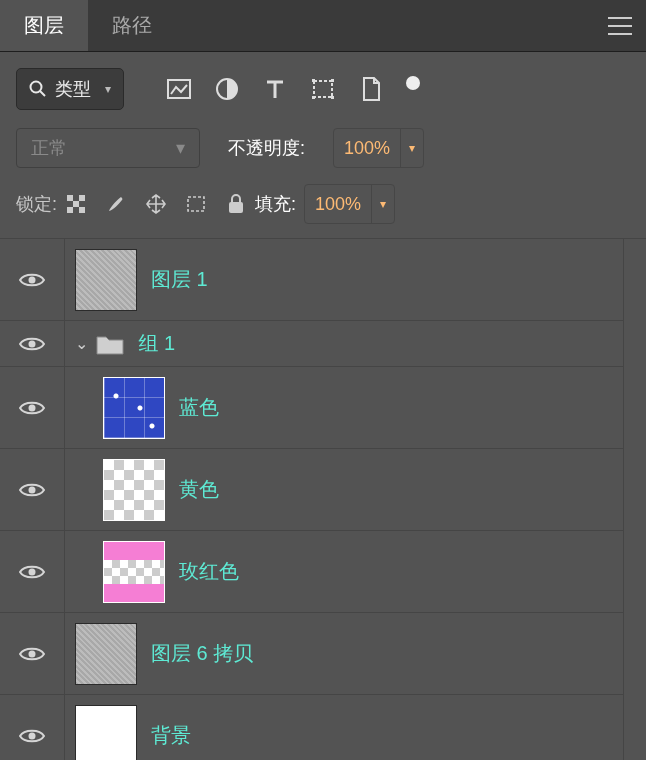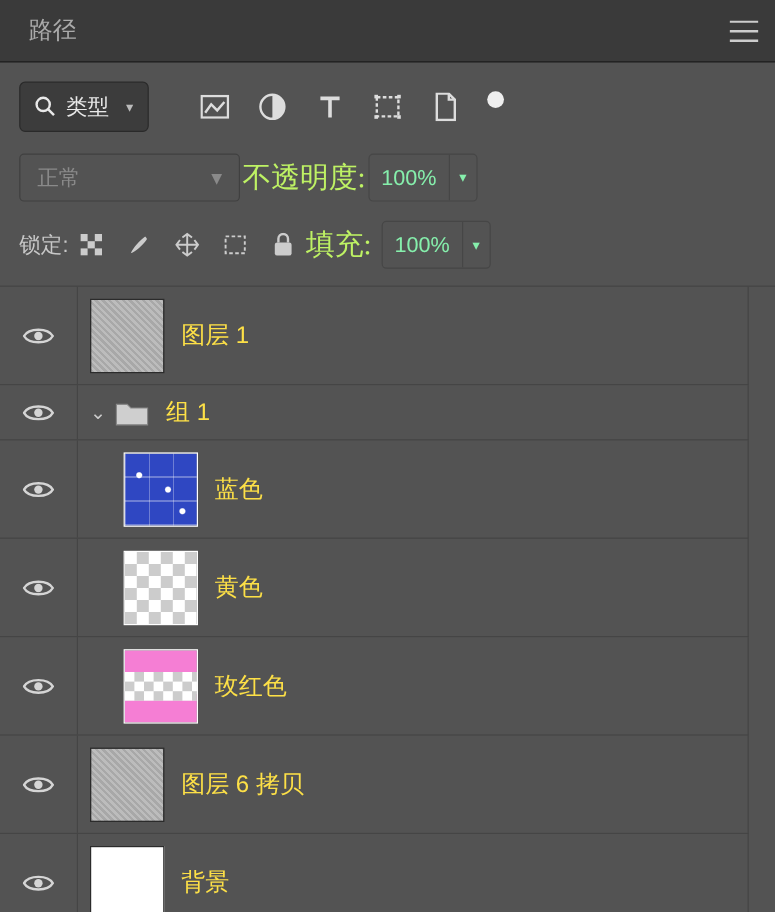--- a/index.html
+++ b/index.html
@@ -67,42 +67,42 @@
     .dropdown .caret { font-size: 12px; color: #bbb; margin-left: 6px; }
     .filter-icons { display: flex; gap: 22px; align-items: center; }
     .ficon { width: 26px; height: 26px; display: flex; align-items: center; justify-content: center; color: #ddd; cursor: pointer; }
     .toggle-dot { width: 14px; height: 14px; border-radius: 50%; background: #eee; margin-bottom: 10px; }
     .toggle-wrap { display: flex; flex-direction: column; align-items: center; height: 26px; justify-content: flex-start; cursor: pointer; }
     
     .blend-row {
       display: flex;
       align-items: center;
       padding: 8px 16px;
-      gap: 2px;
+      gap: 28px;
     }
     .blend-dd {
       display: flex;
       align-items: center;
       border: 1px solid #404040;
       border-radius: 4px;
       height: 40px;
       padding: 0 14px;
       width: 184px;
       justify-content: space-between;
       color: #8a8a8a;
       cursor: pointer;
     }
-    .opacity-label { color: #bef264; font-size: 24px; font-family: Liberation Serif, serif; }
+    .opacity-label { color: #ffffff; font-size: 18px; }
     .pct-box {
       display: flex;
       align-items: center;
       border: 1px solid #464646;
       border-radius: 4px;
       height: 40px;
-      color: #86efac;
+      color: #fdba74;
       overflow: hidden;
     }
     .pct-val { padding: 0 10px; }
     .pct-caret { border-left: 1px solid #464646; padding: 0 8px; display: flex; align-items: center; height: 100%; font-size: 12px; }
     
     .lock-row {
       display: flex;
       align-items: center;
       padding: 8px 16px 14px 16px;
       gap: 8px;
@@ -147,29 +147,32 @@
       border: 1px solid #2b2b2b;
       background: #b4b4b4;
     }
     .thumb.noise { background: repeating-linear-gradient(45deg,#a8a8a8,#a8a8a8 2px,#bcbcbc 2px,#bcbcbc 4px); }
     .thumb.blue { background: linear-gradient(#2f47c2,#2f47c2); position: relative; border-color: #fff; }
     .thumb.blue::after { content:""; position:absolute; inset:0; background: radial-gradient(circle at 20% 30%, #fff 2px, transparent 3px), radial-gradient(circle at 60% 50%, #fff 2px, transparent 3px), radial-gradient(circle at 80% 80%, #fff 2px, transparent 3px), repeating-linear-gradient(0deg,rgba(255,255,255,.3) 0 1px,transparent 1px 20px), repeating-linear-gradient(90deg,rgba(255,255,255,.3) 0 1px,transparent 1px 20px); }
     .thumb.checker { background: conic-gradient(#ccc 25%, #fff 0 50%, #ccc 0 75%, #fff 0) 0 0/20px 20px; border-color:#fff; }
     .thumb.pink { background: linear-gradient(180deg,#f57ed4 0 30%,#fff 30% 60%,#f57ed4 60% 100%); border-color:#fff; position:relative; }
     .thumb.pink::after { content:""; position:absolute; inset:18px 0 18px 0; background: conic-gradient(#ccc 25%, #fff 0 50%, #ccc 0 75%, #fff 0) 0 0/16px 16px; }
     .thumb.white { background: #fff; }
-    .layer-name { color: #fde047; font-size: 20px; }
+    .layer-name { color: #5eead4; font-size: 20px; }
     .group-toggle { display: flex; align-items: center; gap: 8px; cursor: pointer; }
     .folder-icon { width: 28px; height: 22px; }
     .chev { color: #ccc; font-size: 16px; }
   </style>
 </head>
 <body>
 
 <div class="tabbar">
+  <div class="tab active">
+      <span>图层</span>
+    </div>
   <div class="tab">
       <span>路径</span>
     </div>
   <div class="spacer"></div>
   <div class="menu-btn">
     <svg width="24" height="18" viewBox="0 0 24 18">
         <path stroke="#ccc" stroke-width="2" d="M0 1h24M0 9h24M0 17h24"></path>
       </svg>
   </div>
 </div>

